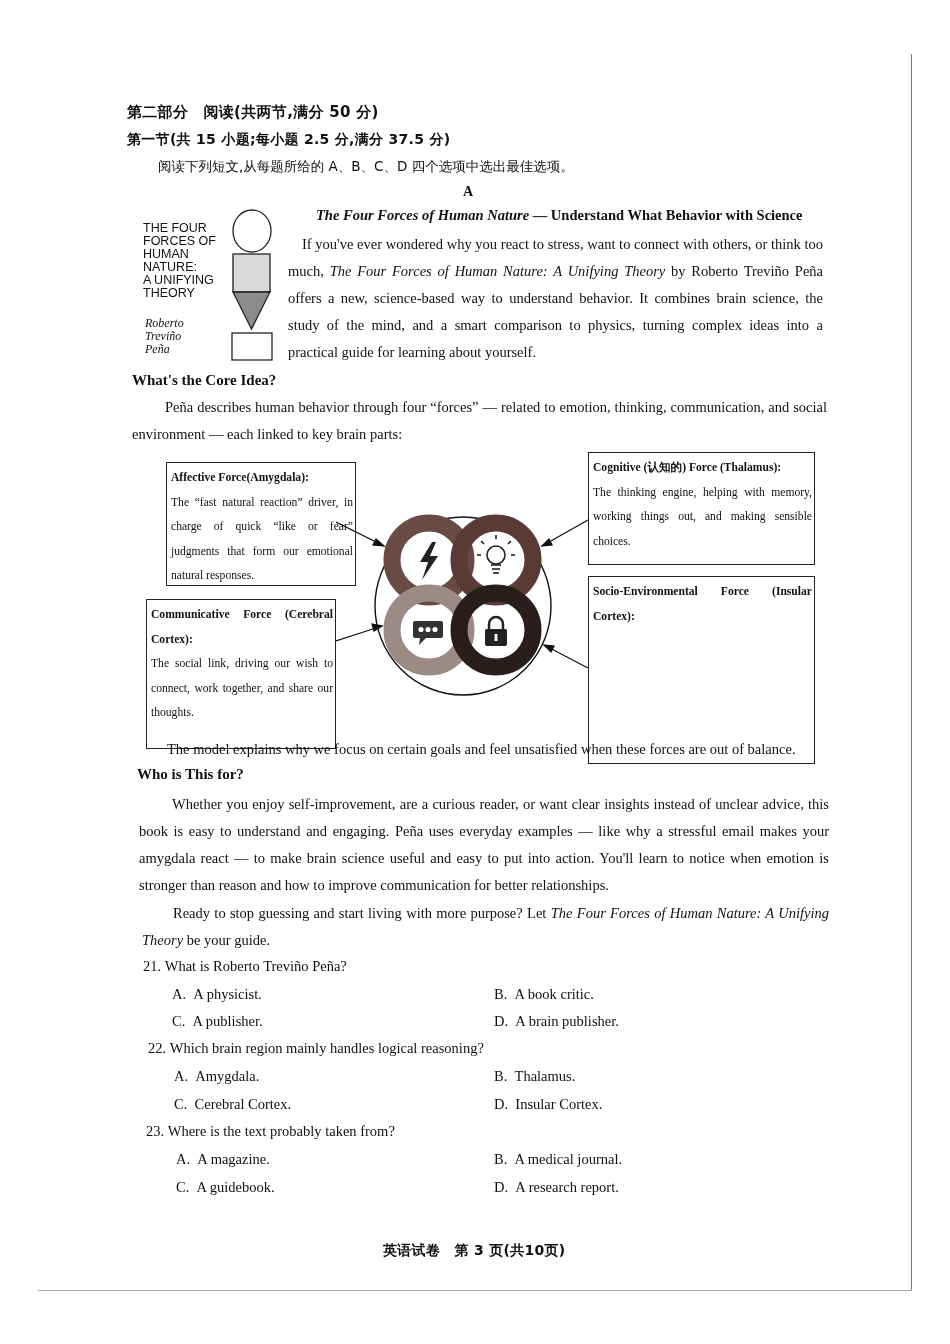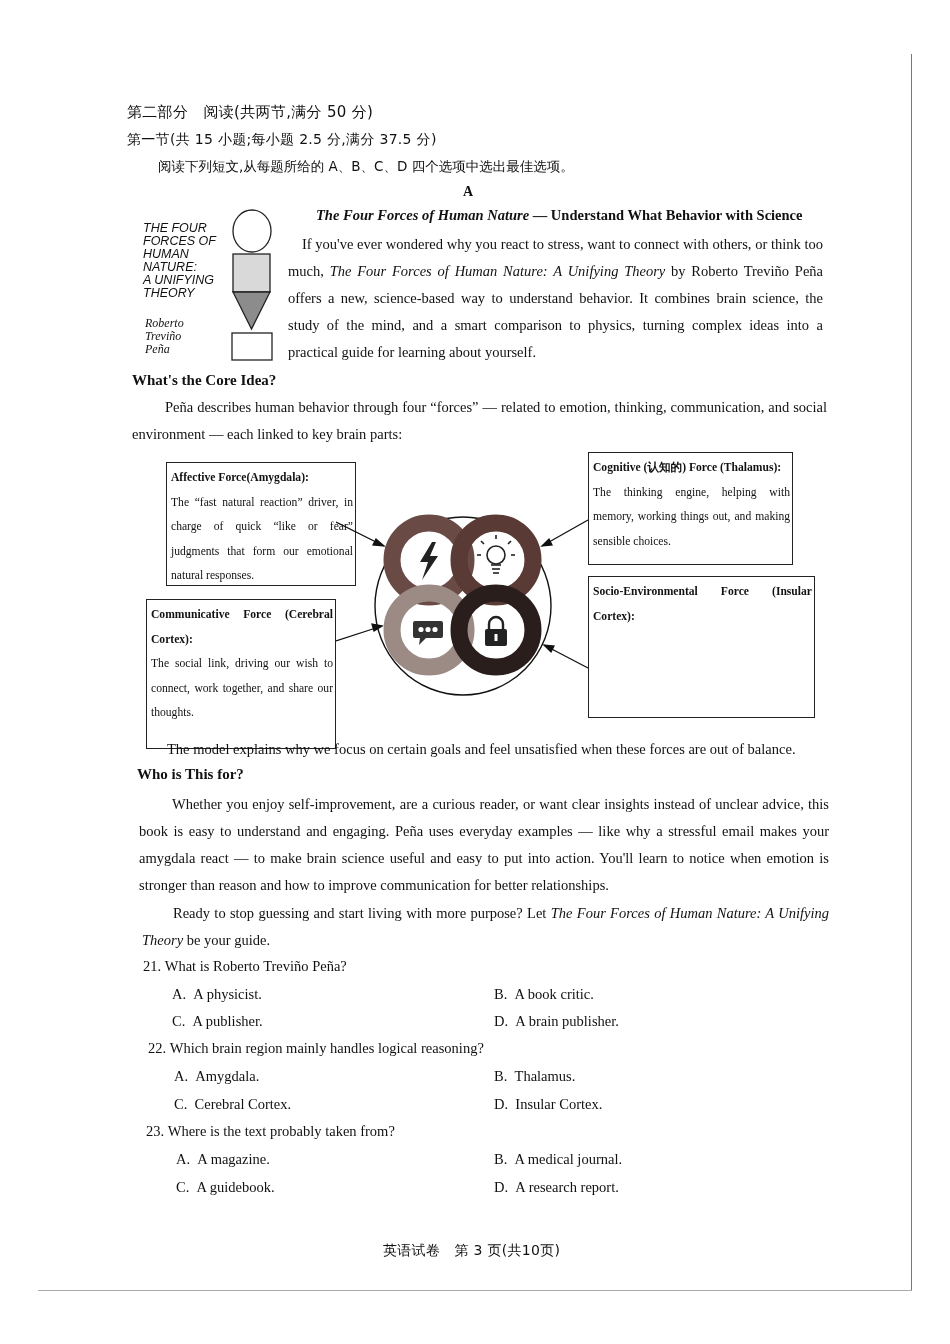--- a/index.html
+++ b/index.html
@@ -1,28 +1,28 @@
 <!DOCTYPE html>
 <html><head>
 <meta charset="utf-8">
 <style>
   html,body{margin:0;padding:0;background:#fff;}
   body{width:950px;height:1344px;position:relative;overflow:hidden;
        font-family:"Liberation Serif","DejaVu Serif",serif;color:#111;}
   .page-edge-right{position:absolute;left:911px;top:54px;width:1px;height:1236px;background:#777;}
   .page-edge-bottom{position:absolute;left:38px;top:1290px;width:874px;height:1px;background:#aaa;}
   .abs{position:absolute;white-space:nowrap;}
-  .h-cn{font-family:"DejaVu Sans",sans-serif;font-weight:normal;font-size:15px;letter-spacing:0.3px;}
+  .h-cn{font-family:"DejaVu Sans",sans-serif;font-weight:bold;font-size:15px;letter-spacing:0.3px;}
   .p-cn{font-family:"DejaVu Sans",sans-serif;font-size:13.5px;}
   .para{position:absolute;white-space:normal;text-align:justify;font-size:14.5px;line-height:27px;}
   .bold{font-weight:bold;}
   .italic{font-style:italic;}
   .sub-head{font-weight:bold;font-size:15px;}
   
-  .cover-text{font-family:"Liberation Sans",sans-serif;font-size:12.5px;line-height:13px;font-style:italic;}
+  .cover-text{font-family:"Liberation Sans",sans-serif;font-size:12.5px;line-height:13px;}
   .cover-author{font-style:italic;font-size:12px;line-height:13px;}
   
   .fbox{position:absolute;border:1.5px solid #222;padding:3px 2px 2px 4px;font-size:11.6px;line-height:24.5px;text-align:justify;box-sizing:border-box;}
   .fbox .ftitle{font-weight:bold;}
   .q{font-size:14.5px;}
 </style>
 </head>
 <body>
 
 <div class="page-edge-right"></div>
@@ -66,25 +66,25 @@
 <div class="para" style="left:132px;top:394px;width:695px;text-indent:33px;">Peña describes human behavior through four “forces” — related to emotion, thinking, communication, and social environment — each linked to key brain parts:</div>
 
 <div class="fbox" style="left:146px;top:462px;width:190px;height:124px;margin-left:20px;">
   <span class="ftitle">Affective Force(Amygdala):</span><br>
   <span>The “fast natural reaction” driver, in charge of quick “like or fear” judgments that form our emotional natural responses.</span>
 </div>
 <div class="fbox" style="left:146px;top:599px;width:190px;height:150px;">
   <span class="ftitle">Communicative Force (Cerebral Cortex):</span><br>
   <span>The social link, driving our wish to connect, work together, and share our thoughts.</span>
 </div>
-<div class="fbox" style="left:588px;top:452px;width:205px;height:113px;">
+<div class="fbox" style="left:588px;top:452px;width:227px;height:113px;">
   <span class="ftitle">Cognitive (认知的) Force (Thalamus):</span><br>
   <span>The thinking engine, helping with memory, working things out, and making sensible choices.</span>
 </div>
-<div class="fbox" style="left:588px;top:576px;width:227px;height:142px;">
+<div class="fbox" style="left:588px;top:576px;width:227px;height:188px;">
   <span class="ftitle">Socio-Environmental Force (Insular Cortex):</span><br>
 </div>
 
 <svg class="abs" style="left:336px;top:490px;" width="254" height="232">
 
   <g stroke="#111" stroke-width="1.3" fill="#111">
     <line x1="0" y1="32" x2="48" y2="56"></line>
       <polygon points="48,56 40,49 37,55"></polygon>
     <line x1="0" y1="151" x2="46" y2="136"></line>
       <polygon points="46,136 36,134 38,141"></polygon>

